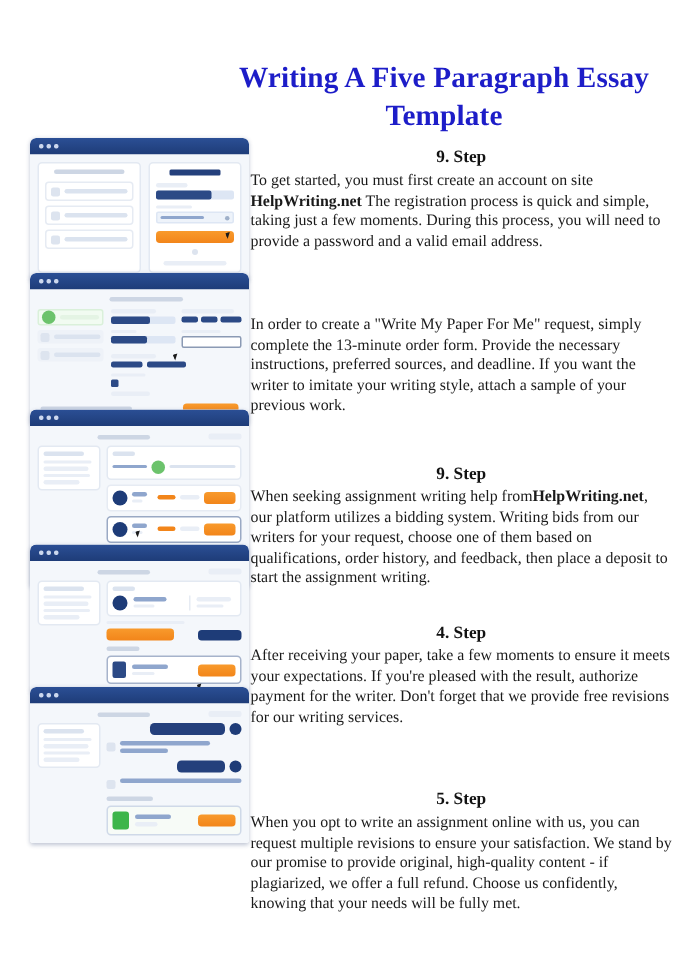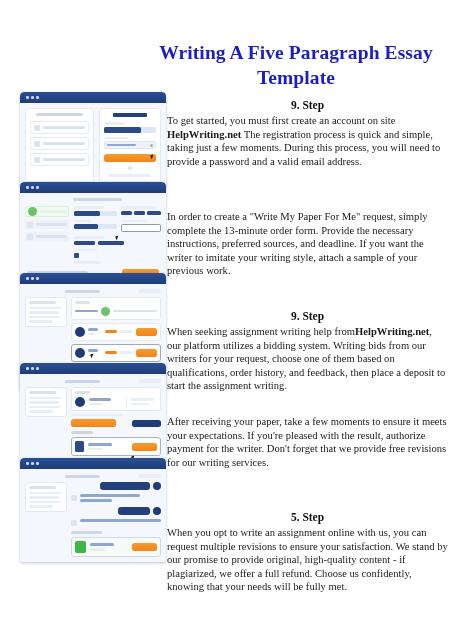--- a/index.html
+++ b/index.html
@@ -558,20 +558,21 @@
     <div class="step-block">
       <p class="step-body sb2"><span>In order to create a "Write My Paper For Me" request, simply complete the 13-minute order form. Provide the necessary instructions, preferred sources, and deadline. If you want the writer to imitate your writing style, attach a sample of your previous work.</span><b></b><span></span></p>
     </div>
 
     <div class="step-block">
       <div class="step-heading">9. Step</div>
       <p class="step-body sb3"><span>When seeking assignment writing help from</span><b>HelpWriting.net</b><span>, our platform utilizes a bidding system. Writing bids from our writers for your request, choose one of them based on qualifications, order history, and feedback, then place a deposit to start the assignment writing.</span></p>
     </div>
 
     <div class="step-block">
+      <div class="step-heading">4. Step</div>
       <p class="step-body sb4"><span>After receiving your paper, take a few moments to ensure it meets your expectations. If you're pleased with the result, authorize payment for the writer. Don't forget that we provide free revisions for our writing services.</span><b></b><span></span></p>
     </div>
 
     <div class="step-block">
       <div class="step-heading">5. Step</div>
       <p class="step-body sb5"><span>When you opt to write an assignment online with us, you can request multiple revisions to ensure your satisfaction. We stand by our promise to provide original, high-quality content - if plagiarized, we offer a full refund. Choose us confidently, knowing that your needs will be fully met.</span><b></b><span></span></p>
     </div>
 
   </div>
 

